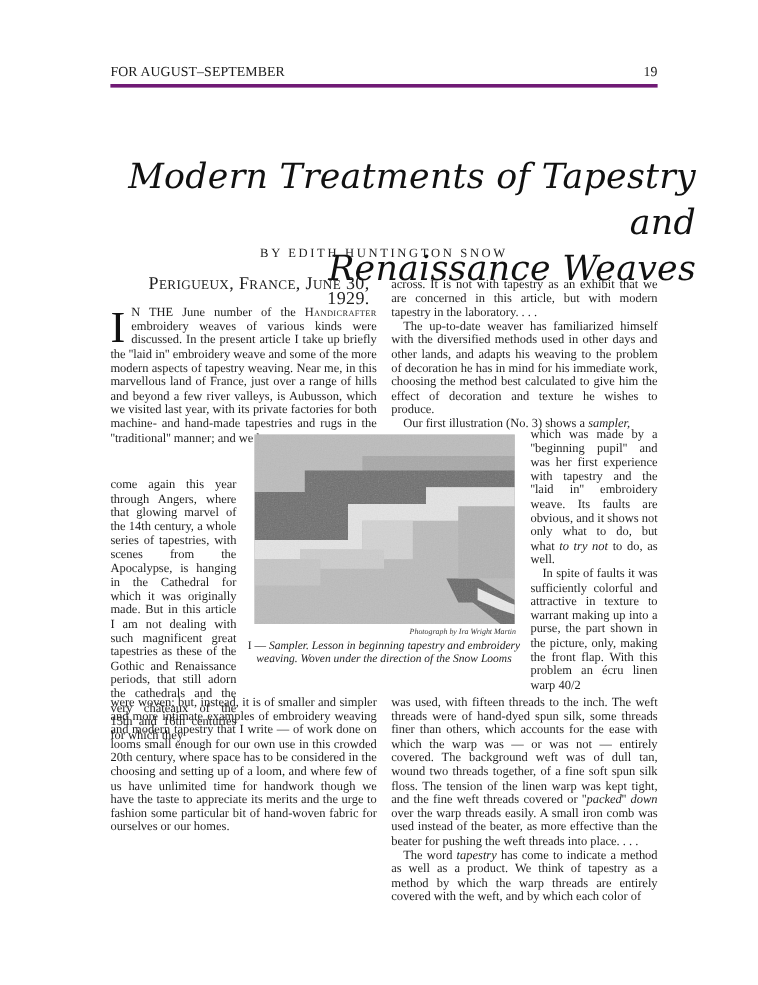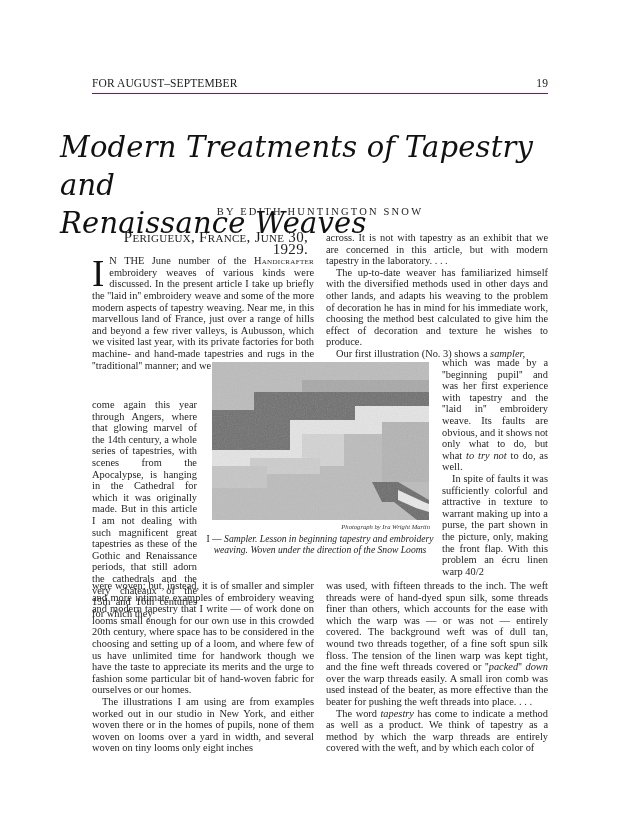--- a/index.html
+++ b/index.html
@@ -11,37 +11,37 @@
       width: 632px;
       height: 821px;
       position: relative;
       overflow: hidden;
       font-family: "Liberation Serif", "DejaVu Serif", serif;
       color: #1a1a1a;
     }
     .running-head {
       position: absolute;
       left: 92px;
-      top: 77px;
+      top: 54px;
       width: 456px;
       height: 16px;
-      border-bottom: 1px solid #701a75;
+      border-bottom: 3px solid #701a75;
       font-size: 11.5px;
       line-height: 12px;
       letter-spacing: 0.1px;
     }
     .running-head .left { position: absolute; left: 0; top: 0; }
     .running-head .right { position: absolute; right: 0; top: 0; }
 
     .title {
       position: absolute;
       left: 60px;
       top: 128px;
       width: 520px;
-      text-align: left;
+      text-align: right;
       font-family: "DejaVu Serif", "Liberation Serif", serif;
       font-style: italic;
       font-size: 29px;
       line-height: 38px;
       letter-spacing: 0.2px;
       color: #111;
     }
     .byline {
       position: absolute;
       left: 60px;
@@ -146,21 +146,20 @@
     <span class="dropcap">I</span><span>N THE June number of the </span><span class="smallcaps">Handicrafter</span><span> embroidery weaves of various kinds were discussed. In the present article I take up briefly the ''laid in'' embroidery weave and some of the more modern aspects of tapestry weaving. Near me, in this marvellous land of France, just over a range of hills and beyond a few river valleys, is Aubusson, which we visited last year, with its private factories for both machine- and hand-made tapestries and rugs in the ''traditional'' manner; and we have</span>
   </p>
 </div>
 
 <div class="col" id="left-narrow">
   <p>come again this year through Angers, where that glowing marvel of the 14th century, a whole series of tapestries, with scenes from the Apocalypse, is hanging in the Cathedral for which it was originally made. But in this article I am not dealing with such magnificent great tapestries as these of the Gothic and Renaissance periods, that still adorn the cathedrals and the very châteaux of the 15th and 16th centuries for which they</p>
 </div>
 
 <div class="col" id="left-bottom">
   <p>were woven; but, instead, it is of smaller and simpler and more intimate examples of embroidery weaving and modern tapestry that I write — of work done on looms small enough for our own use in this crowded 20th century, where space has to be considered in the choosing and setting up of a loom, and where few of us have unlimited time for handwork though we have the taste to appreciate its merits and the urge to fashion some particular bit of hand-woven fabric for ourselves or our homes.</p>
-  <p class="indent">The illustrations I am using are from examples worked out in our studio in New York, and either woven there or in the homes of pupils, none of them woven on looms over a yard in width, and several woven on tiny looms only eight inches</p>
 </div>
 
 <div class="col" id="right-top">
   <p>across. It is not with tapestry as an exhibit that we are concerned in this article, but with modern tapestry in the laboratory. . . .</p>
   <p class="indent">The up-to-date weaver has familiarized himself with the diversified methods used in other days and other lands, and adapts his weaving to the problem of decoration he has in mind for his immediate work, choosing the method best calculated to give him the effect of decoration and texture he wishes to produce.</p>
   <p class="indent"><span>Our first illustration (No. 3) shows a </span><em>sampler,</em></p>
 </div>
 
 <div class="col" id="right-narrow">
   <p><span>which was made by a ''beginning pupil'' and was her first experience with tapestry and the ''laid in'' embroidery weave. Its faults are obvious, and it shows not only what to do, but what </span><em>to try not</em><span> to do, as well.</span></p>

